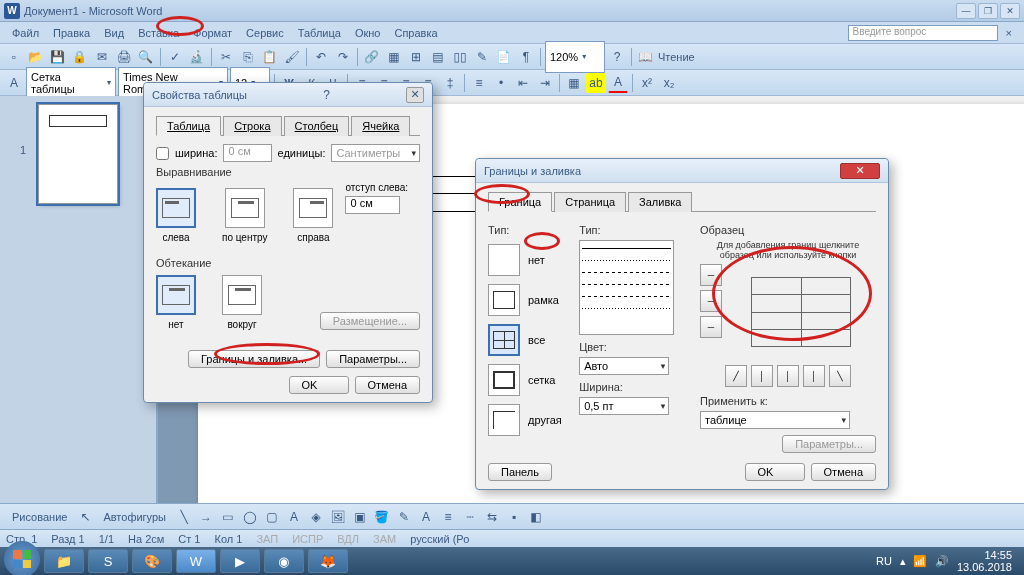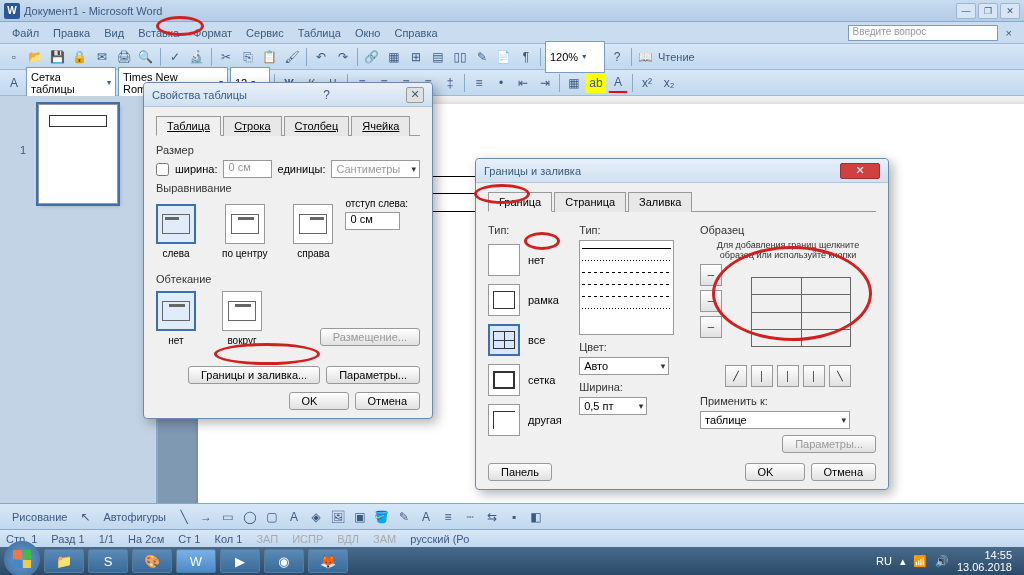--- a/index.html
+++ b/index.html
@@ -242,21 +242,20 @@
     <div class="tb-btn" style="margin-left:auto">?</div>
     <div class="close">✕</div>
   </div>
   <div class="dialog-body">
     <div class="tabs">
       <div class="tab active"><u>Таблица</u></div>
       <div class="tab"><u>Строка</u></div>
       <div class="tab"><u>Столбец</u></div>
       <div class="tab"><u>Ячейка</u></div>
     </div>
-    <div class="fieldset-label">Размер</div>
     <div class="dlg-row">
       <input type="checkbox" style="">
       <span>ширина:</span>
       <div class="dlg-input" style="color:#999">0 см</div>
       <span>единицы:</span>
       <div class="dlg-select" style="width:92px;color:#999">Сантиметры</div>
     </div>
     <div class="fieldset-label">Выравнивание</div>
     <div style="display:flex;align-items:flex-start;gap:12px">
       <div class="align-opts">
@@ -376,21 +375,21 @@
           <div class="line-item dashed">
               <div class="line"></div>
             </div>
           <div class="line-item dotted">
               <div class="line"></div>
             </div>
         </div>
         <div class="fieldset-label" style="margin-top:6px">Цвет:</div>
         <div class="dlg-select" style="width:90px">Авто</div>
         <div class="fieldset-label" style="margin-top:6px">Ширина:</div>
-        <div class="dlg-select" style="width:68px">0,5 пт</div>
+        <div class="dlg-select" style="width:90px">0,5 пт</div>
       </div>
       <div class="borders-col" style="flex:1">
         <div class="fieldset-label">Образец</div>
         <div style="font-size:9px;text-align:center;color:#333;margin-bottom:4px">Для добавления границ щелкните образец или используйте кнопки</div>
         <div style="display:flex">
           <div style="display:flex;flex-direction:column;gap:4px;margin-right:4px">
             <div class="pv-btn">─</div>
             <div class="pv-btn">─</div>
             <div class="pv-btn">─</div>
           </div>

